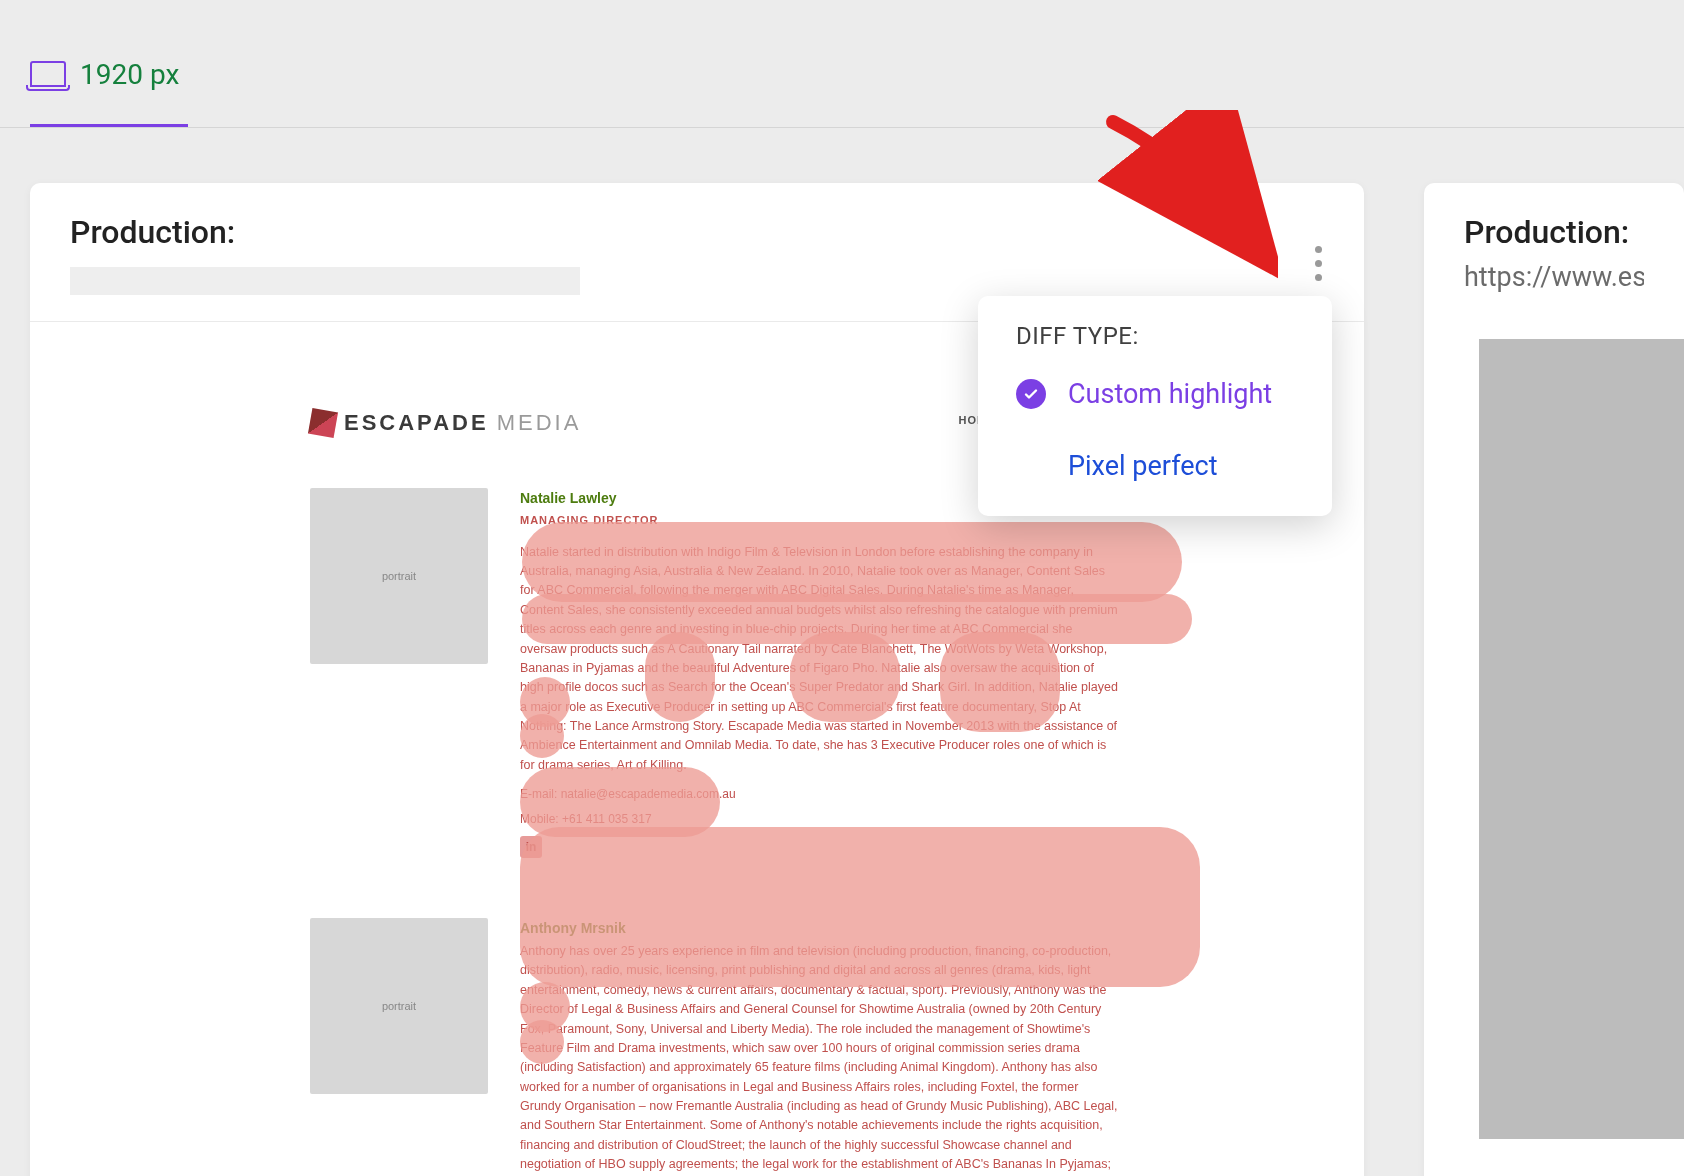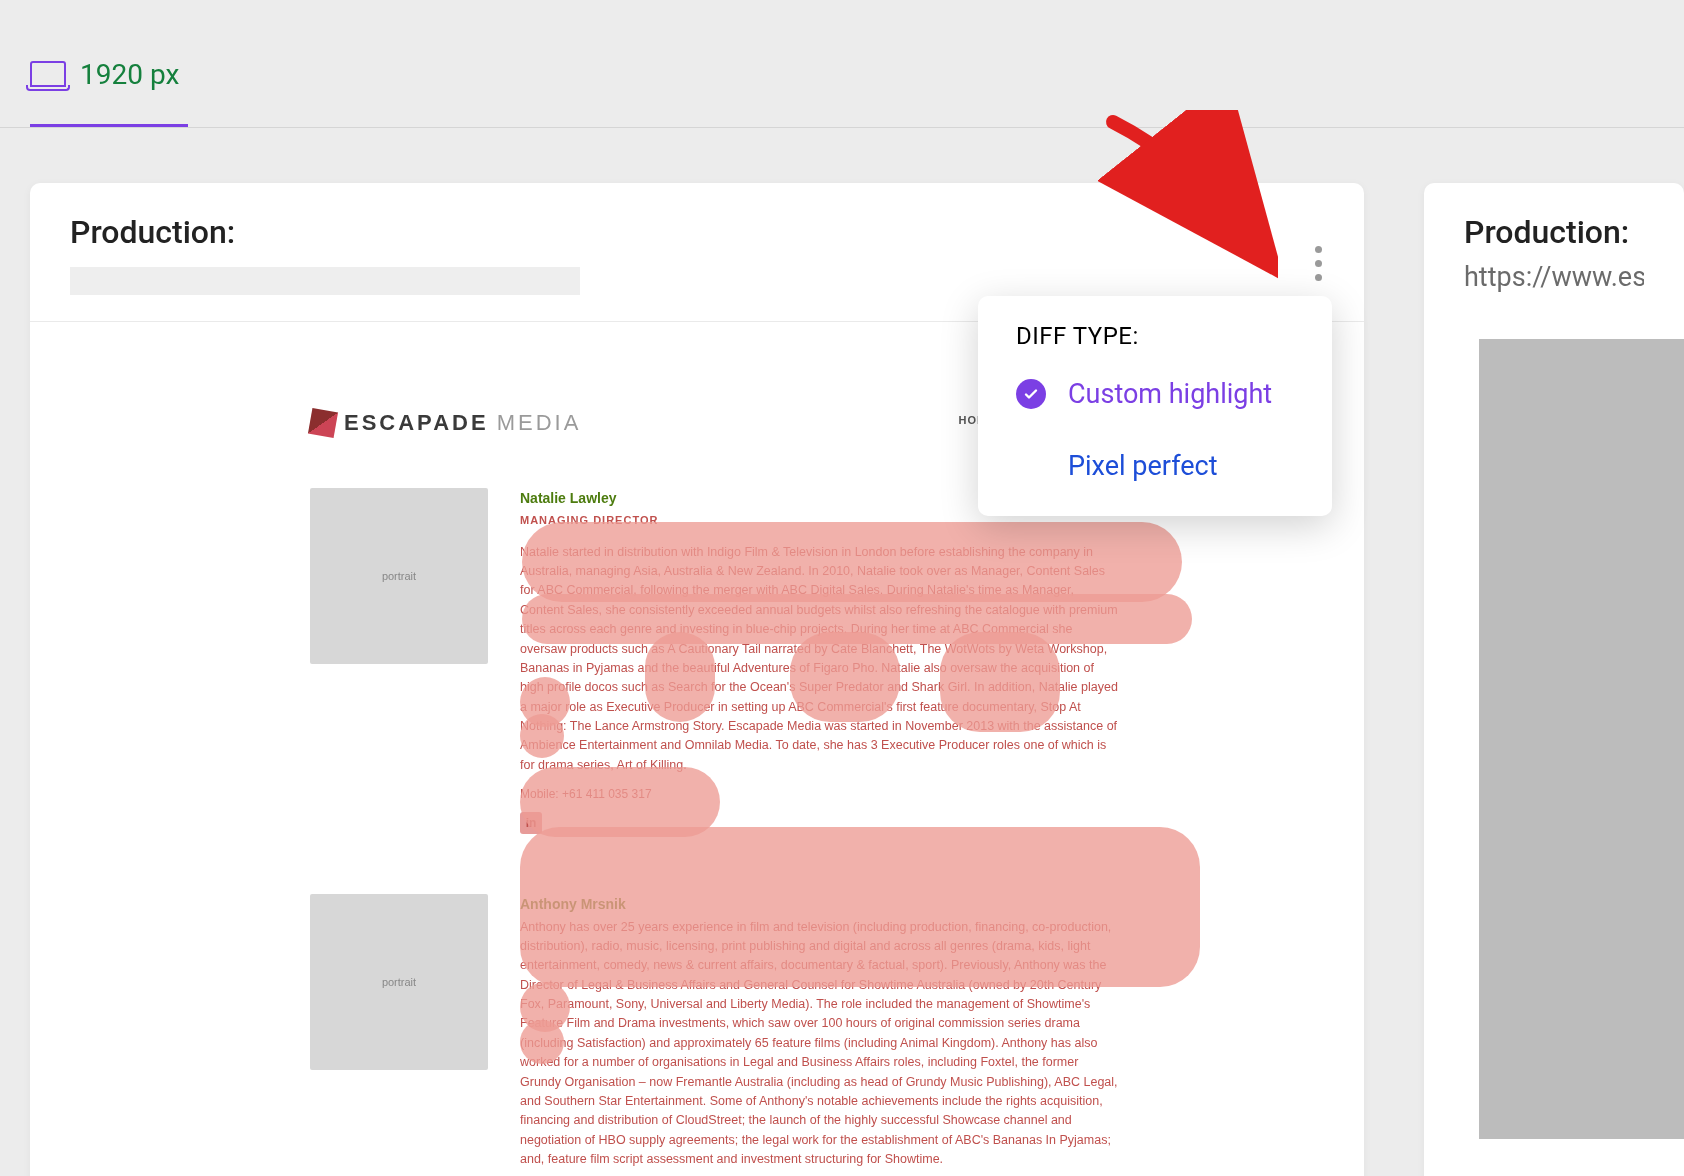--- a/index.html
+++ b/index.html
@@ -122,21 +122,21 @@
     width: 354px;
     background: #fff;
     border-radius: 10px;
     box-shadow: 0 10px 38px rgba(0,0,0,0.18);
     padding: 26px 0 14px 0;
     z-index: 50;
   }
   .dropdown-title {
     padding: 0 38px 8px 38px;
     font-size: 24px;
-    color: #000000;
+    color: #404040;
     letter-spacing: 0.5px;
   }
   .dropdown-item {
     display: flex;
     align-items: center;
     gap: 22px;
     padding: 20px 38px;
     font-size: 27px;
     cursor: pointer;
   }
@@ -289,20 +289,24 @@
           </div>
         </div>
 
         <div class="person">
           <div class="portrait">portrait</div>
           <div class="bio">
             <h3>Natalie Lawley</h3>
             <div class="title">MANAGING DIRECTOR</div>
             <p>Natalie started in distribution with Indigo Film &amp; Television in London before establishing the company in Australia, managing Asia, Australia &amp; New Zealand. In 2010, Natalie took over as Manager, Content Sales for ABC Commercial, following the merger with ABC Digital Sales. During Natalie's time as Manager, Content Sales, she consistently exceeded annual budgets whilst also refreshing the catalogue with premium titles across each genre and investing in blue-chip projects. During her time at ABC Commercial she oversaw products such as A Cautionary Tail narrated by Cate Blanchett, The WotWots by Weta Workshop, Bananas in Pyjamas and the beautiful Adventures of Figaro Pho. Natalie also oversaw the acquisition of high profile docos such as Search for the Ocean's Super Predator and Shark Girl. In addition, Natalie played a major role as Executive Producer in setting up ABC Commercial's first feature documentary, Stop At Nothing: The Lance Armstrong Story. Escapade Media was started in November 2013 with the assistance of Ambience Entertainment and Omnilab Media. To date, she has 3 Executive Producer roles one of which is for drama series, Art of Killing.</p>
             <div class="meta">
+              <span>E-mail:</span>
+              <span>natalie@escapademedia.com.au</span>
+            </div>
+            <div class="meta">
               <span>Mobile:</span>
               <span>+61 411 035 317</span>
             </div>
             <div class="linkedin">in</div>
           </div>
         </div>
 
         <div class="person">
           <div class="portrait">portrait</div>
           <div class="bio">

